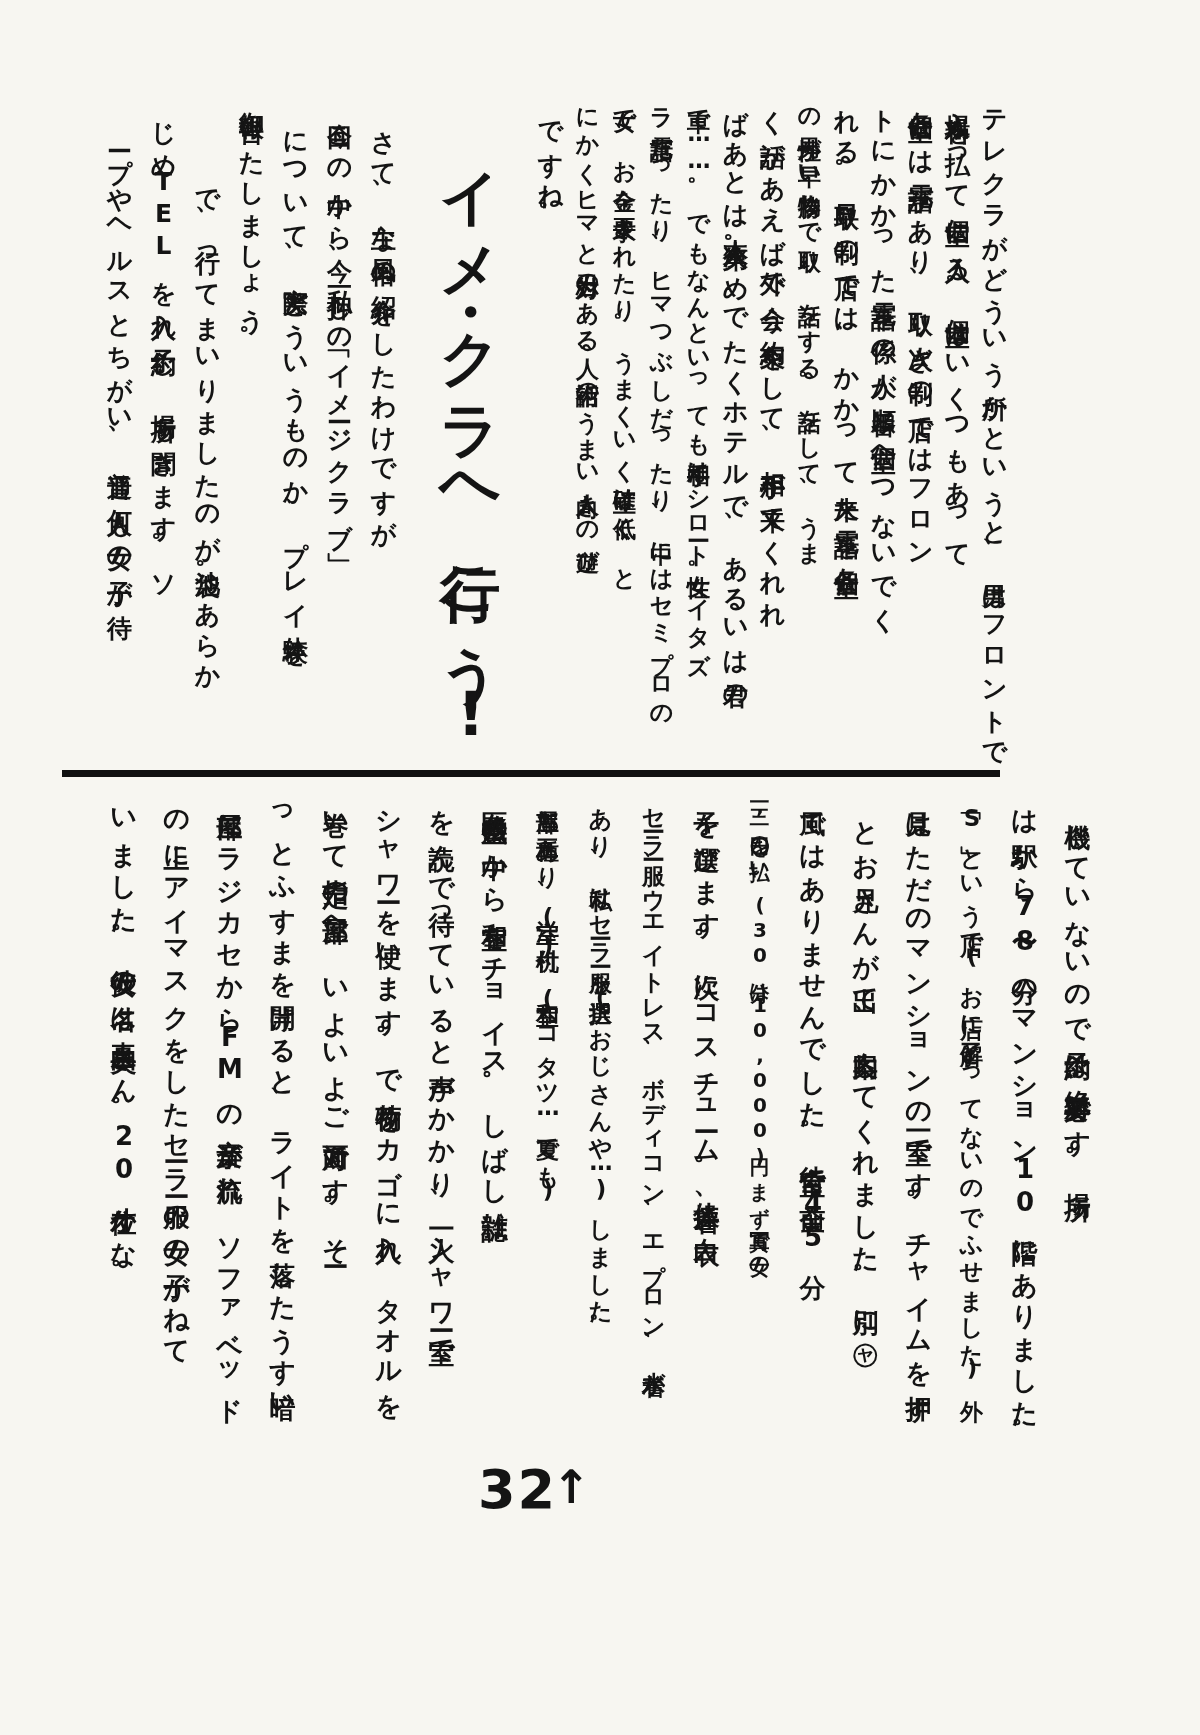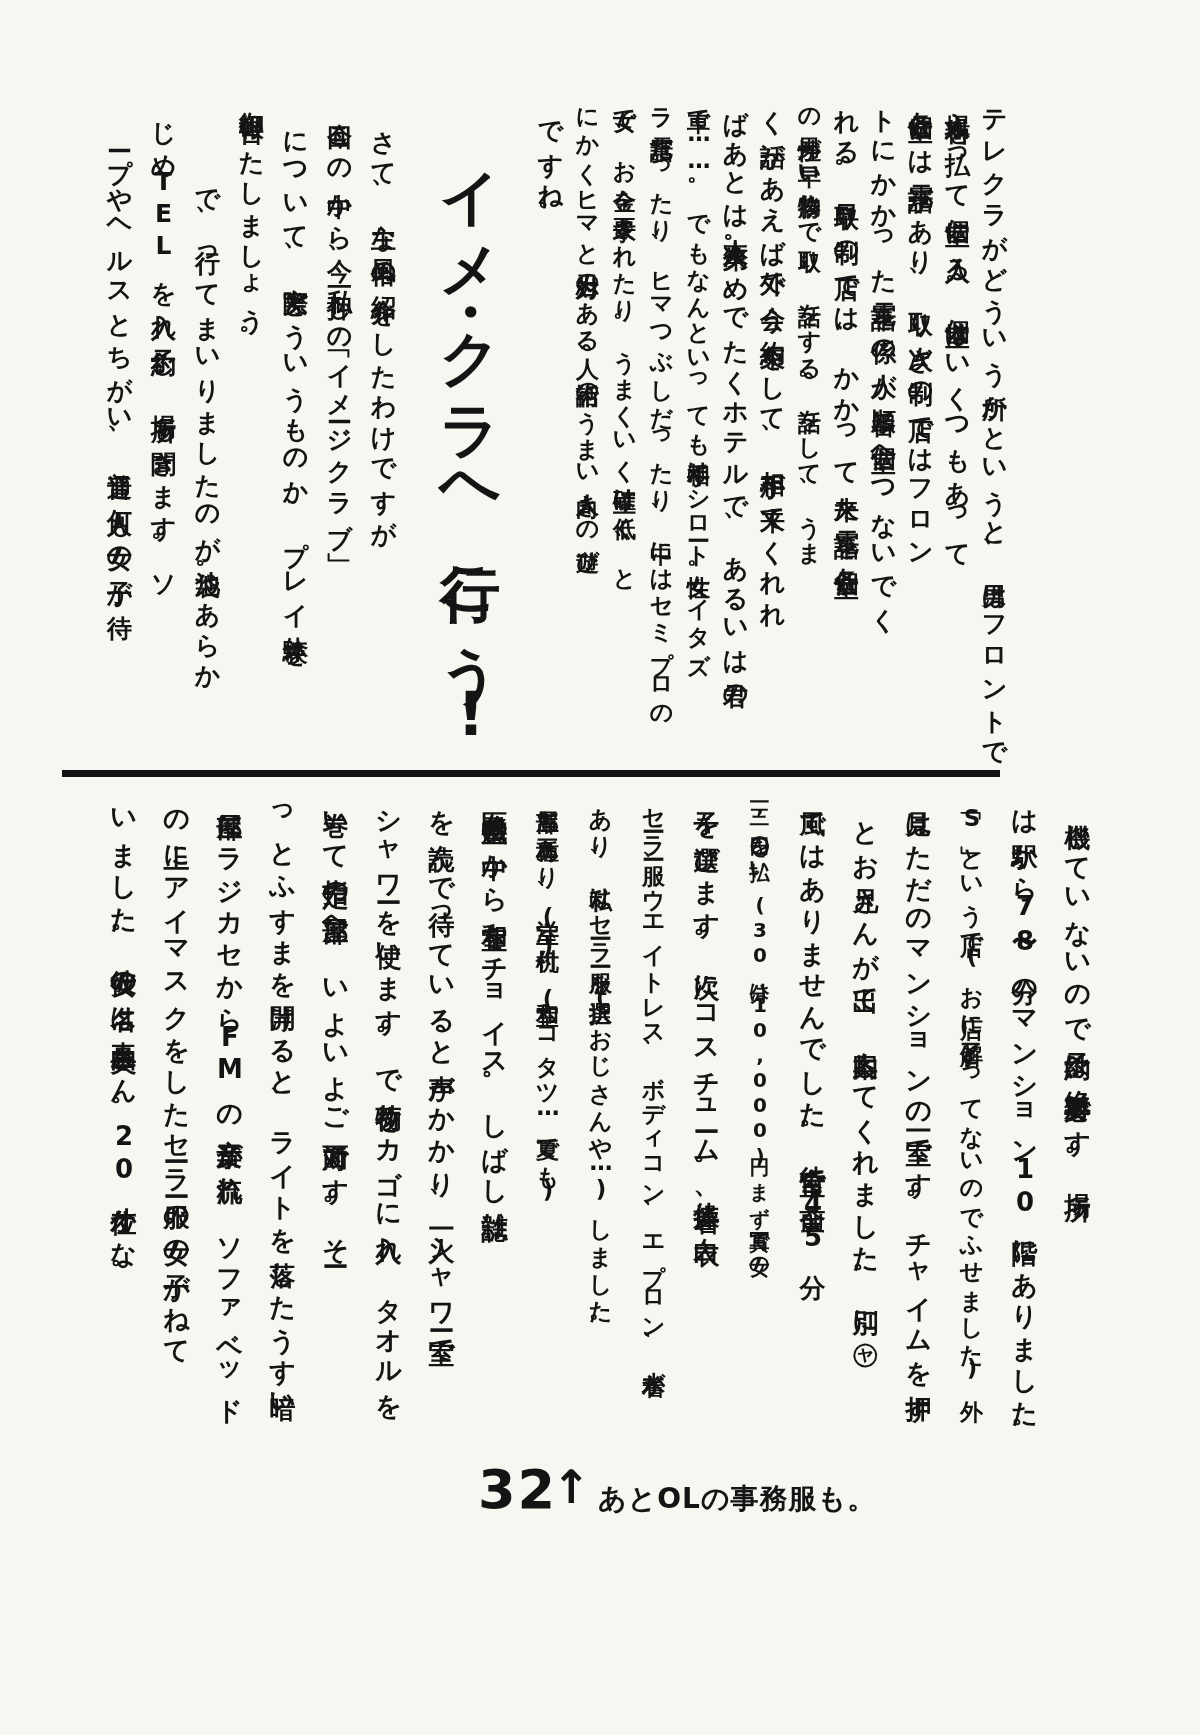--- a/index.html
+++ b/index.html
@@ -117,15 +117,14 @@
     <div class="col">シャワーを使います。で荷物をカゴに入れ、タオルを</div>
     <div class="col">巻いて指定の部屋へ。いよいよご対面です。そー</div>
     <div class="col">っとふすまを開けると、ライトを落したうす暗い</div>
     <div class="col">部屋にラジカセからFMの音楽が流れ、ソファベッド</div>
     <div class="col">の上にアイマスクをしたセーラー服の女の子がねて</div>
     <div class="col">いました。彼女の名は真由美さん。20才位かな。</div>
   </div>
 
   <div class="page-number">32</div>
   <div class="footer-arrow">↑</div>
-  <div class="footer-note">あとOLの事務服も。</div>
 
 </div>
 
 </body></html>

